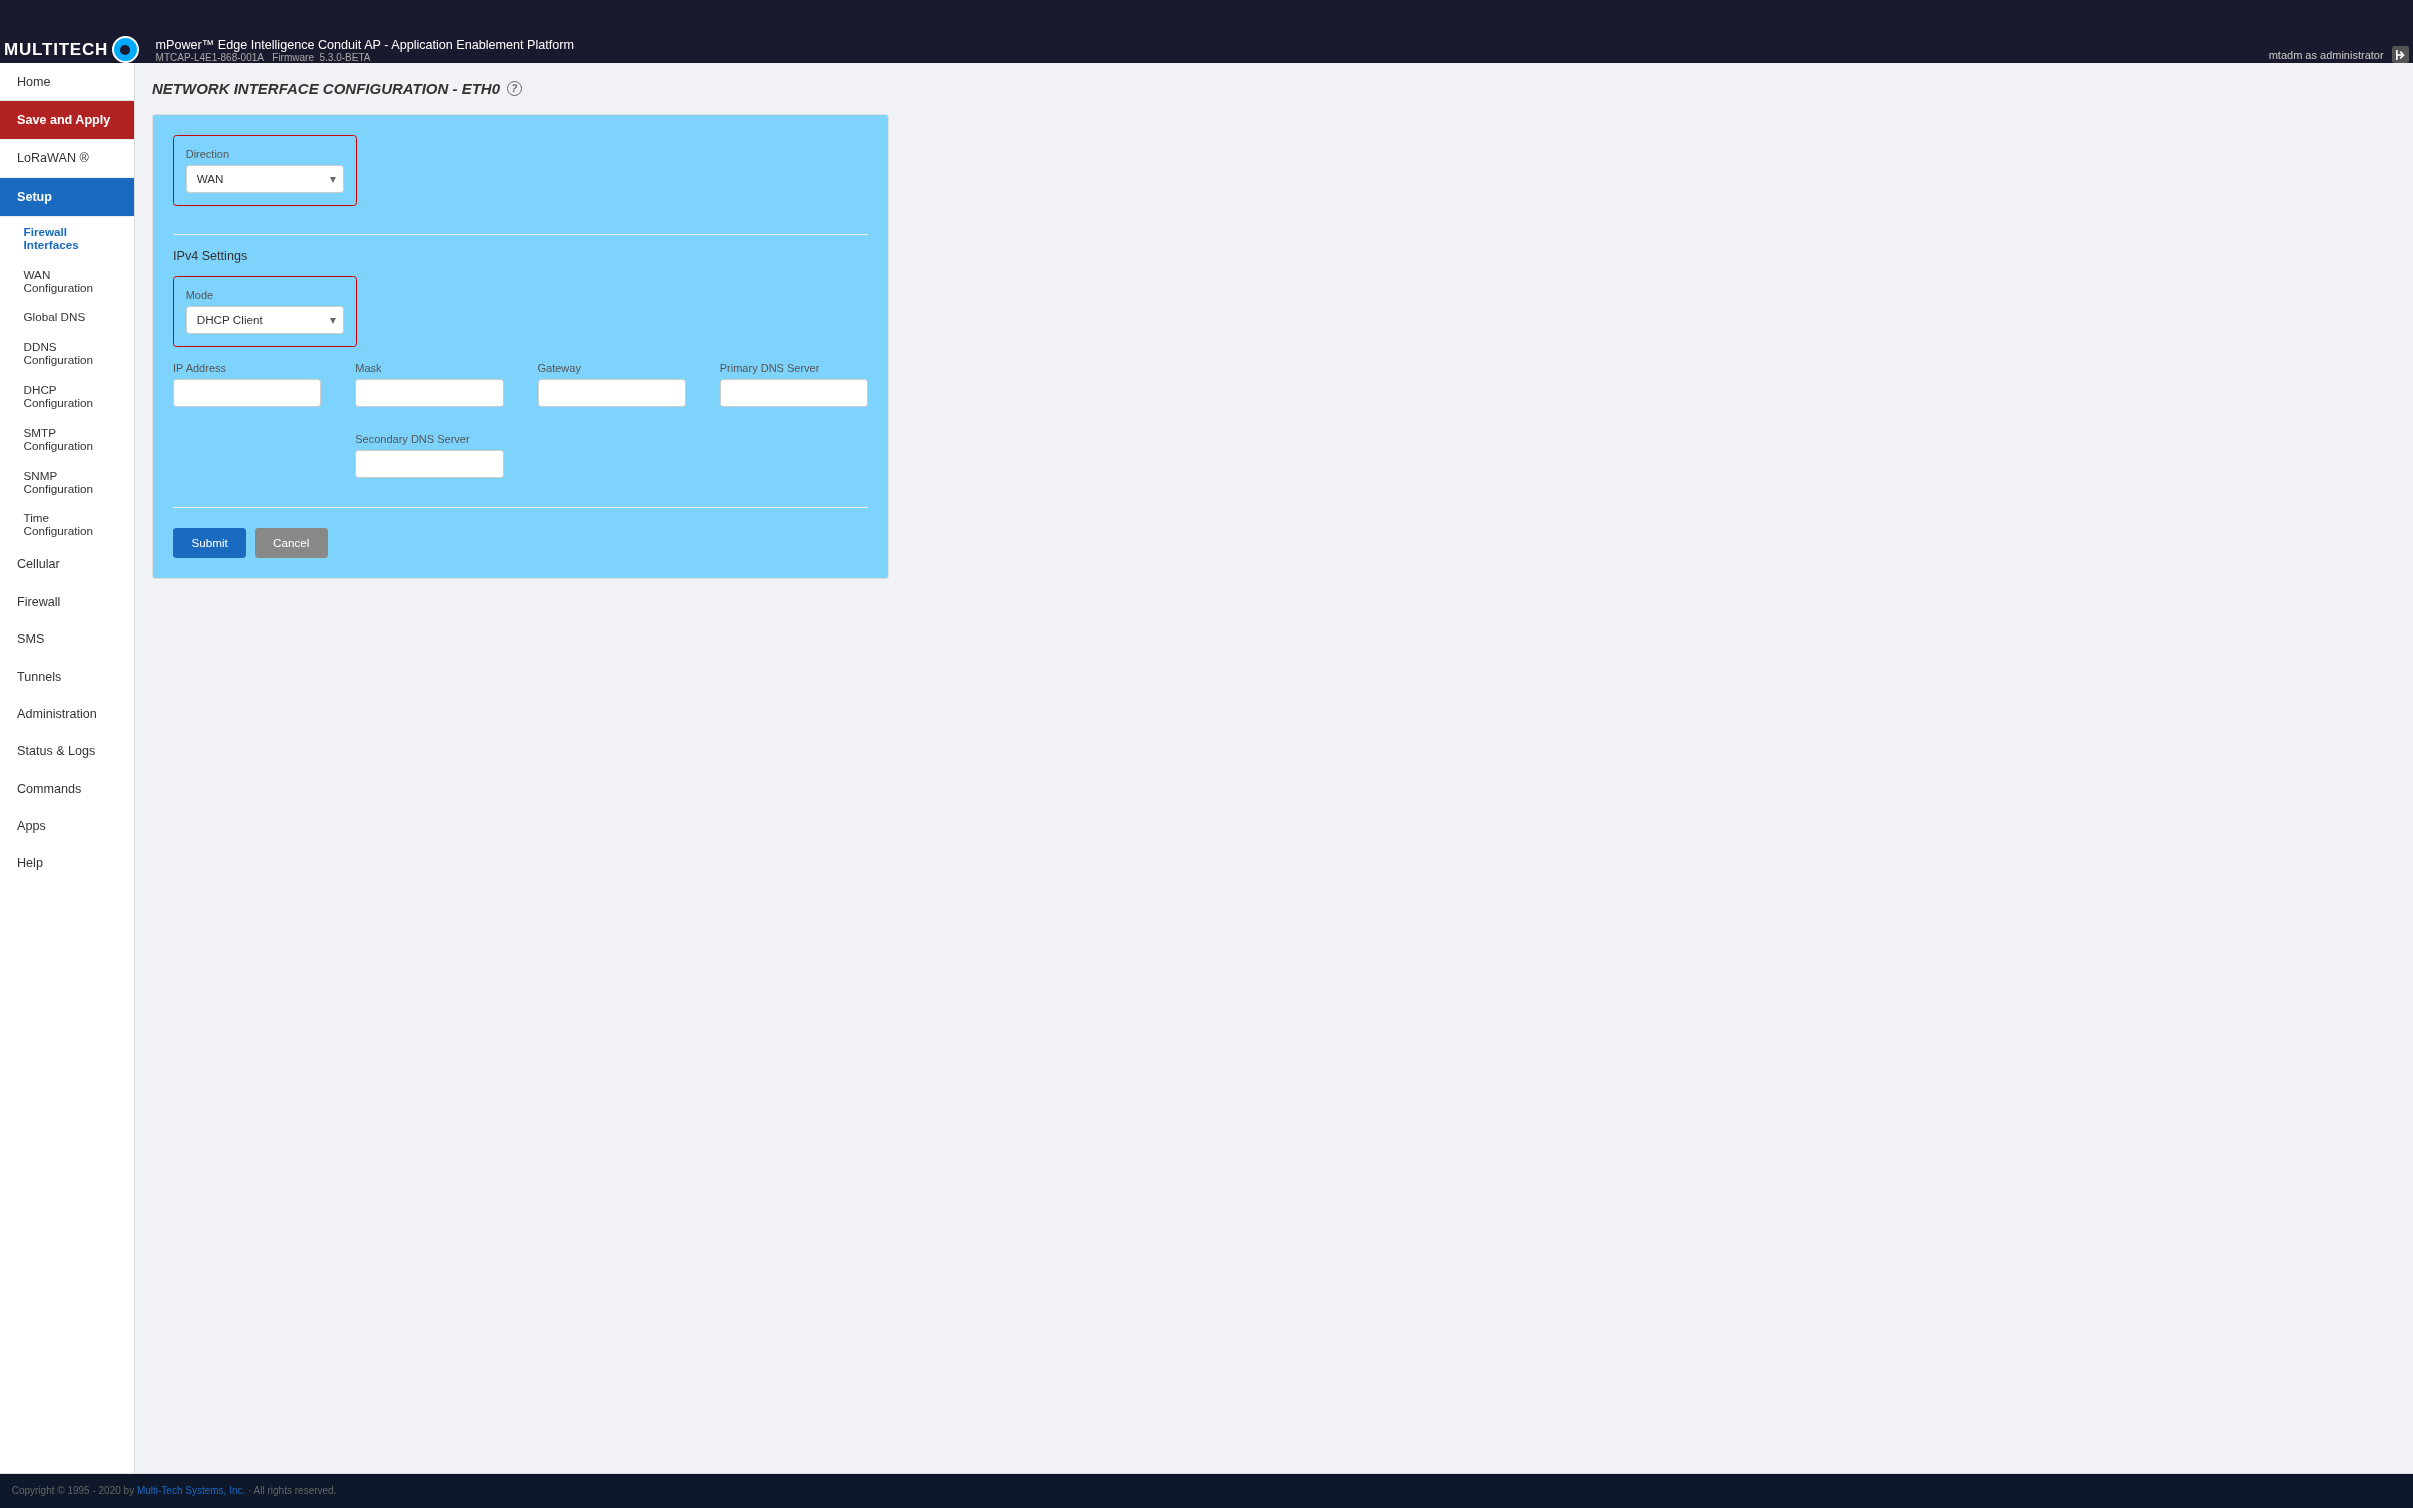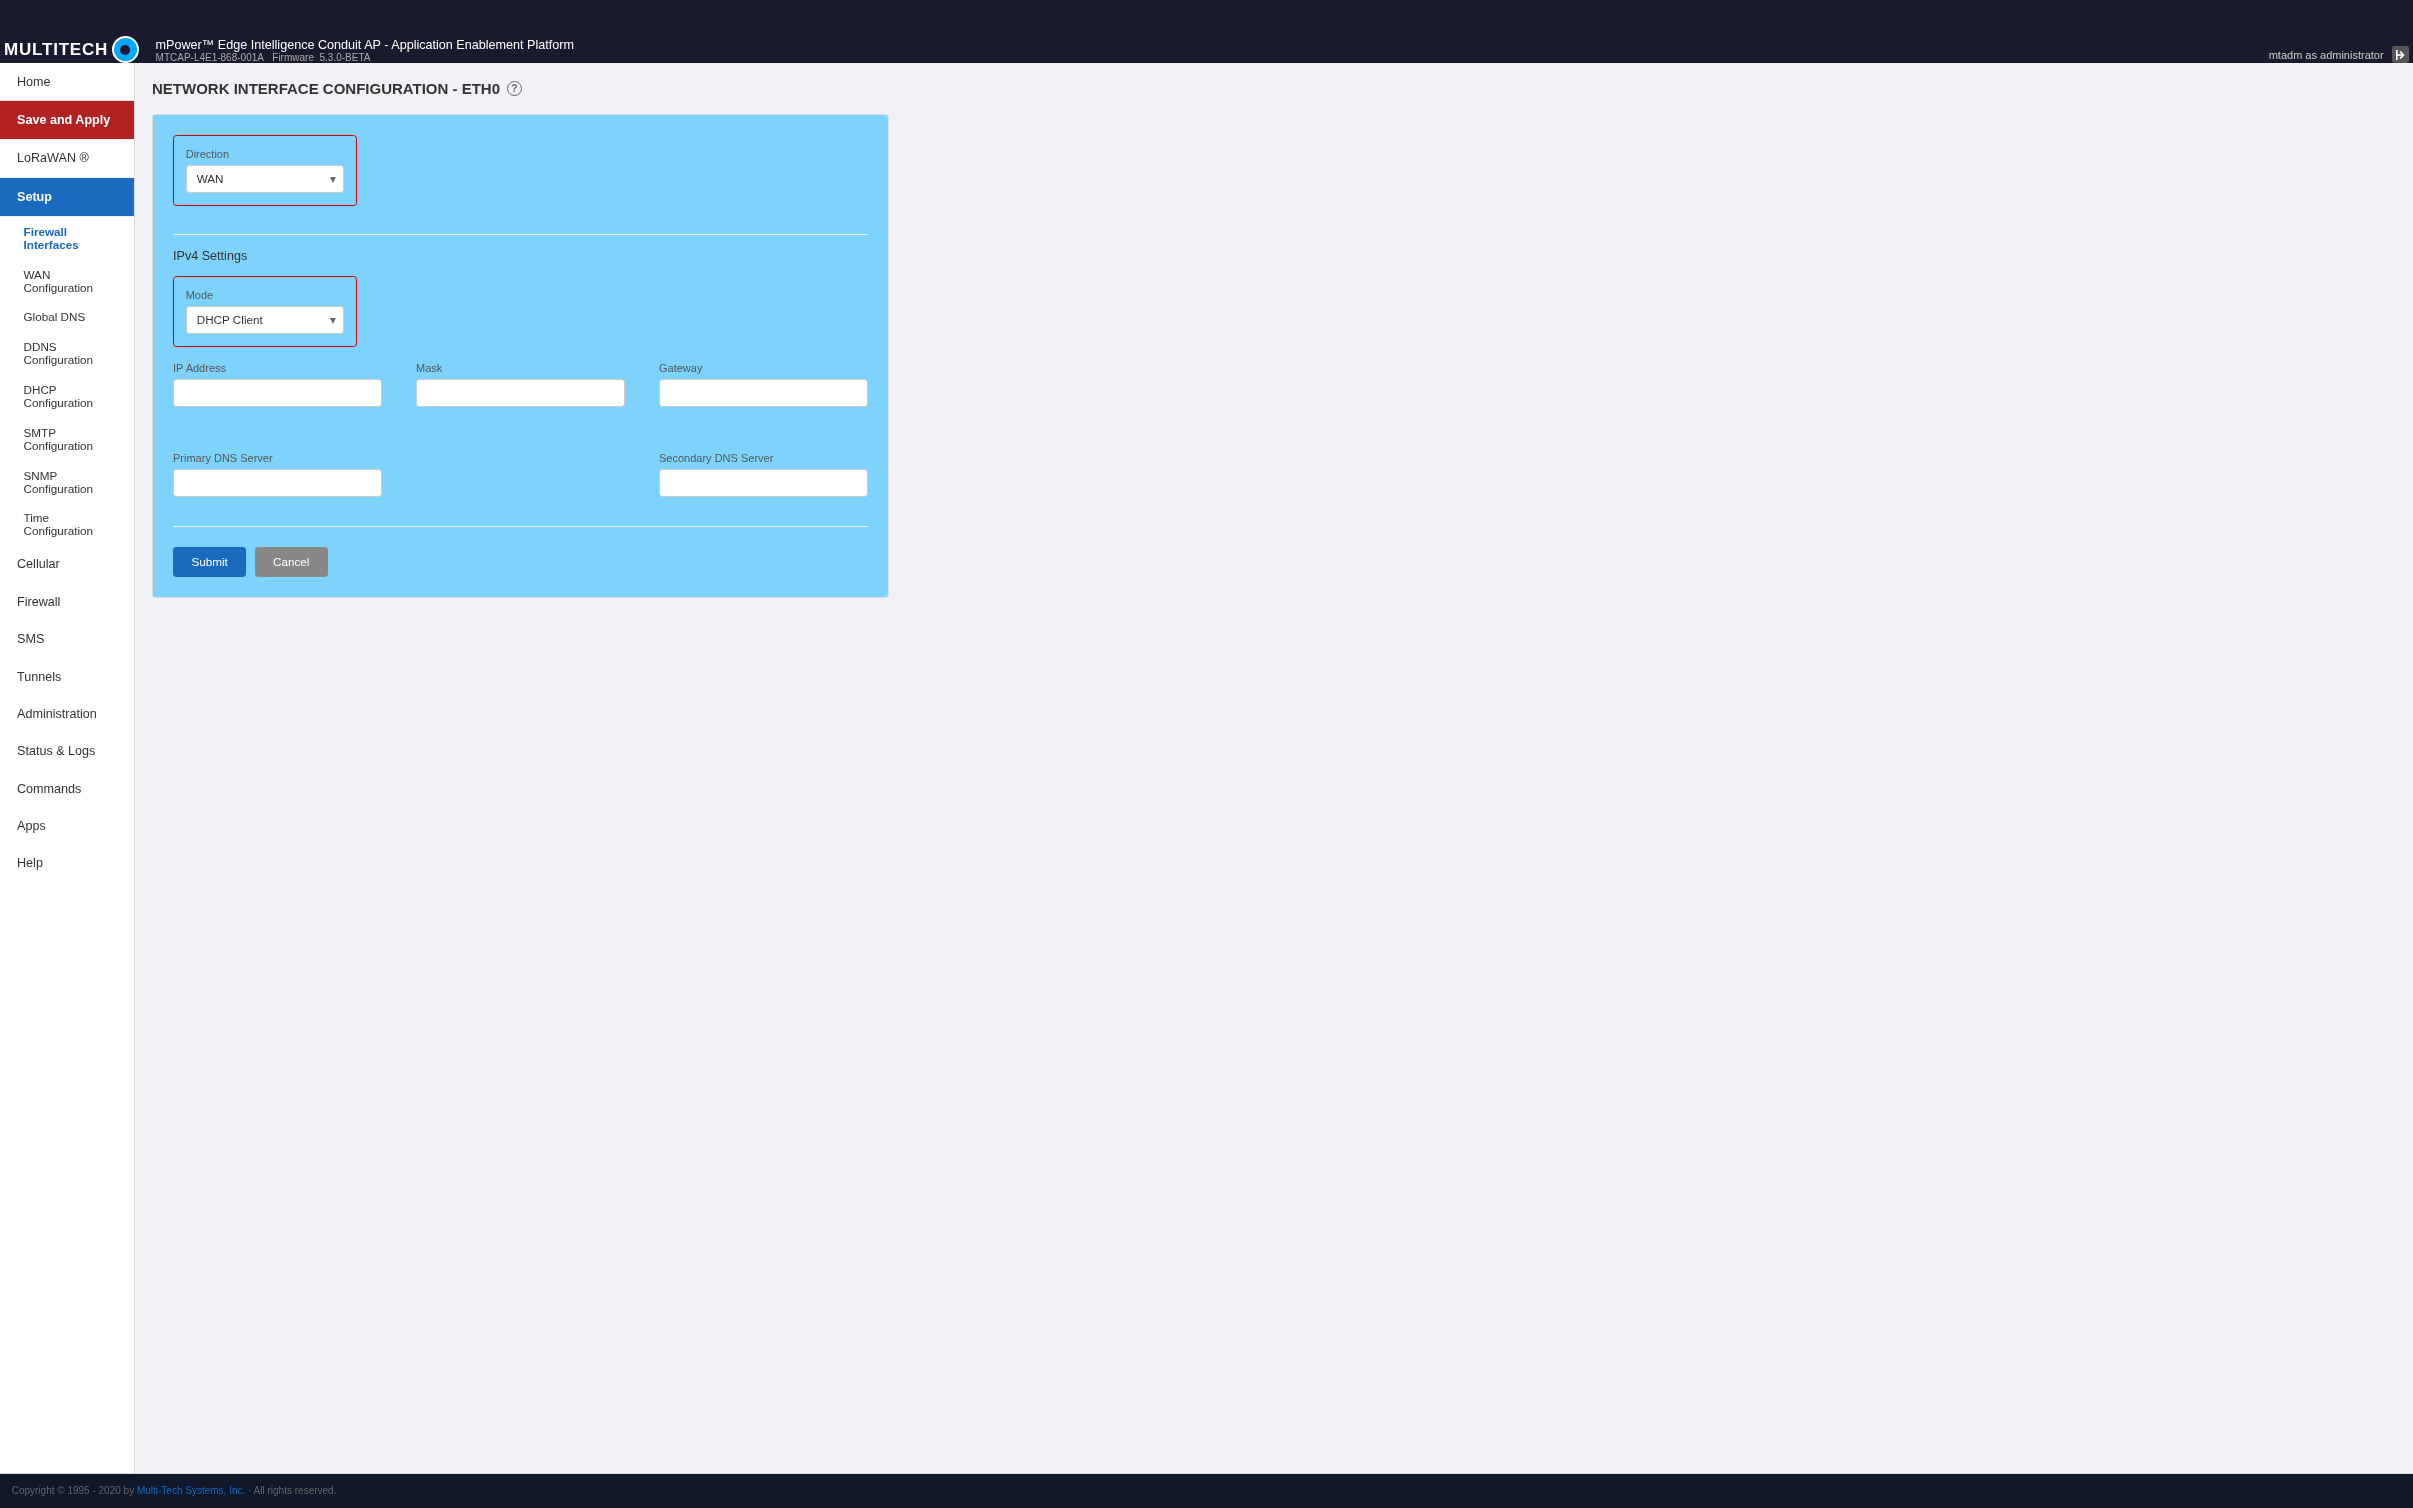--- a/index.html
+++ b/index.html
@@ -133,20 +133,21 @@
     }
 
     .page-title {
       font-size: 15px;
       font-weight: bold;
       color: #333;
       margin-bottom: 17px;
       display: flex;
       align-items: center;
       gap: 6.7px;
+      font-style: italic;
     }
     .help-icon {
       width: 15px;
       height: 15px;
       border-radius: 50%;
       border: 1.7px solid #666;
       display: inline-flex;
       align-items: center;
       justify-content: center;
       font-size: 10px;
@@ -211,22 +212,22 @@
     }
 
     .ipv4-section-title {
       font-size: 12.6px;
       color: #333;
       margin-bottom: 13.4px;
     }
 
     .form-grid {
       display: grid;
-      grid-template-columns: 1fr 1fr 1fr;
-      gap: 30px 34px;
+      grid-template-columns: 1fr 1fr 1fr 1fr;
+      gap: 11px 34px;
     }
 
     .btn-row {
       margin-top: 20px;
       display: flex;
       gap: 8.4px;
     }
     .btn-submit {
       background: #1a6abf;
       color: white;

